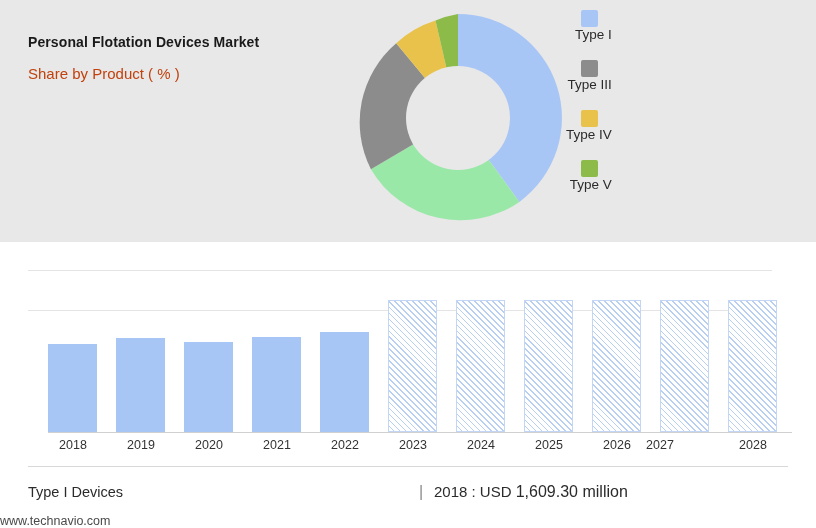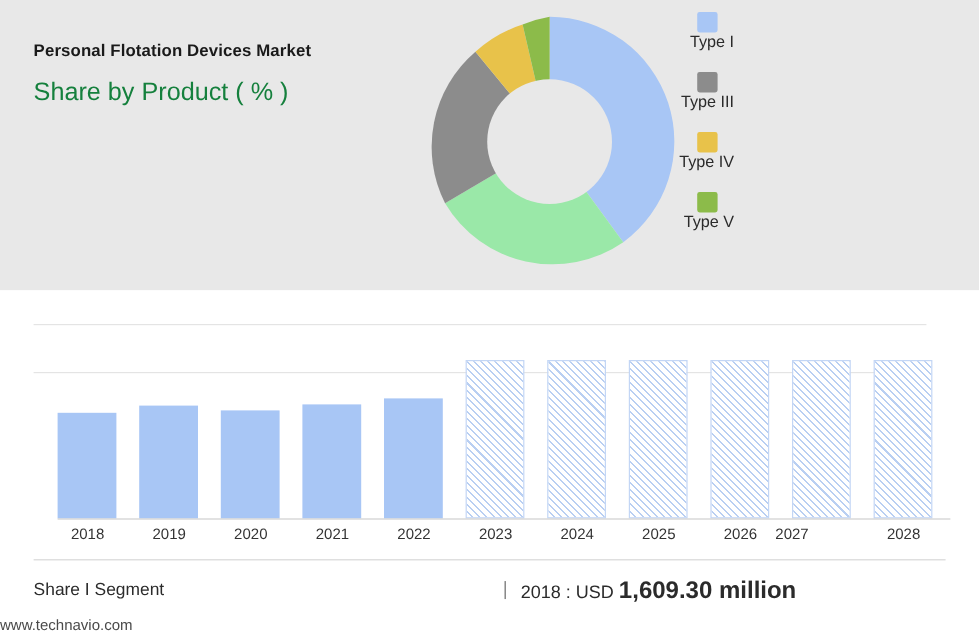--- a/index.html
+++ b/index.html
@@ -16,21 +16,21 @@
   }
   .title-block{
     position:absolute;left:28px;top:30px;width:330px;
   }
   .title{
     font-size:14px;font-weight:bold;color:#1a1a1a;line-height:25px;
     letter-spacing:0.1px;
   }
   .subtitle{
     margin-top:10px;
-    font-size:21px;color:#15803d;font-weight:normal;
+    font-size:15px;color:#c2410c;font-weight:normal;
   }
   .donut-wrap{
     position:absolute;left:348px;top:8px;width:220px;height:220px;
   }
   .legend{
     position:absolute;left:566px;top:10px;
   }
   .legend-item{
     display:flex;align-items:flex-end;height:50px;flex-direction:column;
   }
@@ -85,21 +85,21 @@
   }
   .footer-left{
     font-size:14.5px;color:#2b2b2b;width:380px;
   }
   .footer-sep{
     font-size:16px;color:#8a8a8a;width:26px;text-align:center;
   }
   .footer-right{
     font-size:15px;color:#2b2b2b;
   }
-  .footer-right b{font-weight:bold;font-size:20px;}
+  .footer-right b{font-weight:normal;font-size:16px;}
   .url{
     position:absolute;left:0;top:272px;width:816px;
     font-size:12.5px;color:#4a4a4a;
   }
 </style>
 </head>
 <body>
 
 <div class="top-panel">
 
@@ -176,21 +176,21 @@
       <div class="x-label" style="left:467px">2025</div>
       <div class="x-label" style="left:535px">2026</div>
       <div class="x-label" style="left:578px">2027</div>
       <div class="x-label" style="left:671px">2028</div>
     </div>
   </div>
 
   <div class="footer-rule"></div>
 
   <div class="footer">
-    <div class="footer-left">Share I Segment</div>
+    <div class="footer-left">Type I Devices</div>
     <div class="footer-sep">|</div>
     <div class="footer-right">
       <span>2018 : USD</span>
       <b>1,609.30 million</b>
     </div>
   </div>
 
   <div class="url">www.technavio.com</div>
 </div>
 

